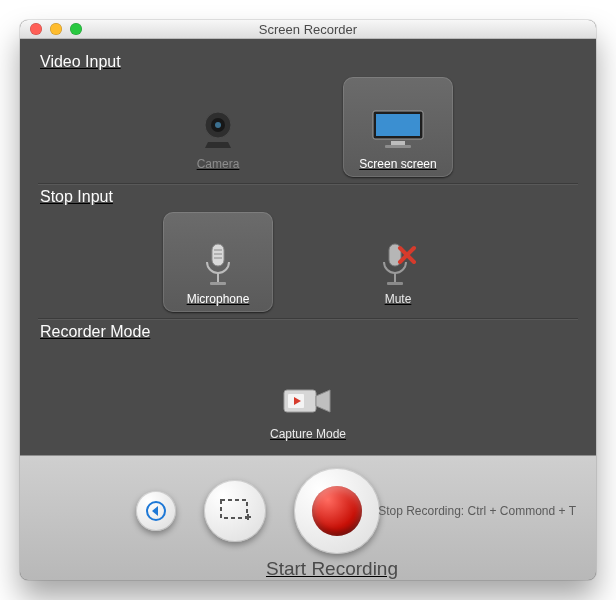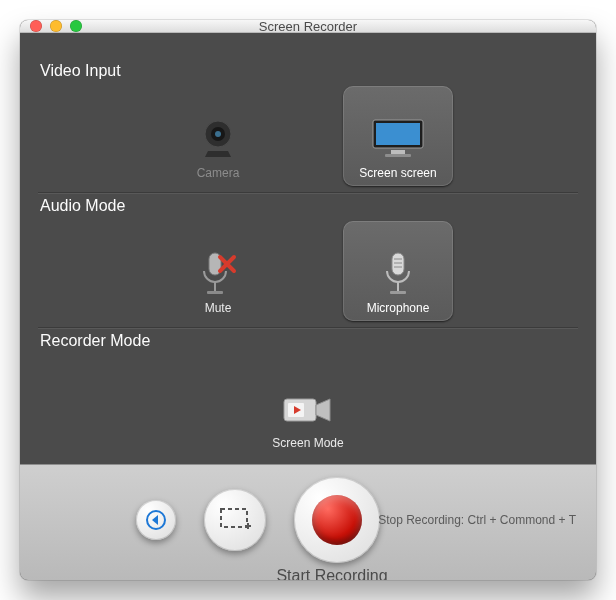--- a/index.html
+++ b/index.html
@@ -8,37 +8,37 @@
     display:flex;align-items:center;justify-content:center;
     font-family:"Helvetica Neue",Helvetica,Arial,sans-serif;
     background:#fff;
   }
   .window{
     width:576px;height:560px;
     background:#4b4b4b;
     border-radius:8px;
     box-shadow:0 18px 30px rgba(0,0,0,.35),0 0 0 1px rgba(0,0,0,.1);
     overflow:hidden;
-    display:flex;flex-direction:column;
+    display:flex;flex-direction:column;text-decoration:underline;
   }
   
   .titlebar{
     height:26px;
     background:linear-gradient(#f7f7f7,#dedede);
     border-bottom:1px solid #b9b9b9;
     display:flex;align-items:center;
     position:relative;
     font-size:13px;color:#4a4a4a;
   }
   .traffic{display:flex;gap:8px;margin-left:10px}
   .tl{width:12px;height:12px;border-radius:50%;box-shadow:inset 0 0 0 .5px rgba(0,0,0,.25)}
   .tl.red{background:#ff5f57}.tl.yel{background:#febc2e}.tl.grn{background:#28c840}
   .title{position:absolute;left:0;right:0;text-align:center;pointer-events:none}
   
-  .main{flex:1;padding:25px 18px 0 18px;color:#fff}
+  .main{flex:1;padding:10px 18px 0 18px;color:#fff}
   .section-head{font-size:16px;font-weight:500;margin:4px 0 2px 2px;color:#fcfcfc}
   .row{
     display:flex;justify-content:center;gap:70px;
     padding:4px 0 6px;margin-bottom:2px;
     border-bottom:1px solid #3b3b3b;box-shadow:0 1px 0 #595959;
   }
   .row.last{border-bottom:none;box-shadow:none}
   .tile{
     width:110px;height:94px;
     border-radius:10px;
@@ -71,21 +71,21 @@
   .hint{position:absolute;right:20px;top:48px;color:#5b5b5b;font-size:12px}
   .circle{width:62px;height:62px;border-radius:50%;
     background:radial-gradient(circle at 30% 25%,#ffffff,#dcdcdc);
     box-shadow:0 3px 6px rgba(0,0,0,.35),inset 0 0 0 1px rgba(0,0,0,.15);
     display:flex;align-items:center;justify-content:center;cursor:pointer}
   .circle.small{width:40px;height:40px}
   .circle.big{width:86px;height:86px}
   .reddot{width:50px;height:50px;border-radius:50%;
     background:radial-gradient(circle at 32% 28%,#ff6a5f,#c91108 60%,#7c0703);
     box-shadow:inset 0 -4px 6px rgba(0,0,0,.35),inset 0 4px 8px rgba(255,255,255,.35)}
-  .flabel{margin-top:4px;color:#4a4a4a;font-size:16px}
+  .flabel{margin-top:4px;color:#4a4a4a;font-size:19px}
   .spacer{width:120px}
 </style>
 </head>
 <body>
 
 <div class="window">
 
   <div class="titlebar">
     <div class="traffic">
       <div class="tl red"></div>
@@ -116,65 +116,65 @@
             <rect x="2" y="2" width="50" height="28" rx="2" fill="#1e1e1e" stroke="#9b9b9b"></rect>
             <rect x="5" y="5" width="44" height="22" fill="#3b8fd1"></rect>
             <rect x="20" y="32" width="14" height="4" fill="#bdbdbd"></rect>
             <rect x="14" y="36" width="26" height="3" rx="1" fill="#8d8d8d"></rect>
           </svg>
         </div>
         <span class="lbl">Screen screen</span>
       </div>
     </div>
 
-    <div class="section-head">Audio Mode</div>
+    <div class="section-head">Stop Input</div>
     <div class="row">
+      <div class="tile selected">
+        <div class="ico">
+          <svg width="34" height="46" viewBox="0 0 34 46">
+            <rect x="11" y="2" width="12" height="22" rx="6" fill="#d9d9d9" stroke="#8a8a8a"></rect>
+            <line x1="13" y1="8" x2="21" y2="8" stroke="#8a8a8a"></line>
+              <line x1="13" y1="12" x2="21" y2="12" stroke="#8a8a8a"></line>
+              <line x1="13" y1="16" x2="21" y2="16" stroke="#8a8a8a"></line>
+            <path d="M6 20 a11 11 0 0 0 22 0" fill="none" stroke="#bcbcbc" stroke-width="2"></path>
+            <line x1="17" y1="31" x2="17" y2="40" stroke="#bcbcbc" stroke-width="2"></line>
+            <rect x="9" y="40" width="16" height="3" rx="1" fill="#9a9a9a"></rect>
+          </svg>
+        </div>
+        <span class="lbl">Microphone</span>
+      </div>
       <div class="tile">
         <div class="ico">
           <svg width="40" height="46" viewBox="0 0 40 46">
             <rect x="11" y="2" width="12" height="22" rx="6" fill="#b6b6b6" stroke="#7a7a7a"></rect>
             <path d="M6 20 a11 11 0 0 0 22 0" fill="none" stroke="#9a9a9a" stroke-width="2"></path>
             <line x1="17" y1="31" x2="17" y2="40" stroke="#9a9a9a" stroke-width="2"></line>
             <rect x="9" y="40" width="16" height="3" rx="1" fill="#8a8a8a"></rect>
             <g transform="translate(22,6)">
               <line x1="0" y1="0" x2="14" y2="14" stroke="#d63b2c" stroke-width="4" stroke-linecap="round"></line>
               <line x1="14" y1="0" x2="0" y2="14" stroke="#d63b2c" stroke-width="4" stroke-linecap="round"></line>
             </g>
           </svg>
         </div>
         <span class="lbl">Mute</span>
       </div>
-      <div class="tile selected">
-        <div class="ico">
-          <svg width="34" height="46" viewBox="0 0 34 46">
-            <rect x="11" y="2" width="12" height="22" rx="6" fill="#d9d9d9" stroke="#8a8a8a"></rect>
-            <line x1="13" y1="8" x2="21" y2="8" stroke="#8a8a8a"></line>
-              <line x1="13" y1="12" x2="21" y2="12" stroke="#8a8a8a"></line>
-              <line x1="13" y1="16" x2="21" y2="16" stroke="#8a8a8a"></line>
-            <path d="M6 20 a11 11 0 0 0 22 0" fill="none" stroke="#bcbcbc" stroke-width="2"></path>
-            <line x1="17" y1="31" x2="17" y2="40" stroke="#bcbcbc" stroke-width="2"></line>
-            <rect x="9" y="40" width="16" height="3" rx="1" fill="#9a9a9a"></rect>
-          </svg>
-        </div>
-        <span class="lbl">Microphone</span>
-      </div>
     </div>
 
     <div class="section-head">Recorder Mode</div>
     <div class="row last">
       <div class="tile">
         <div class="ico">
           <svg width="56" height="36" viewBox="0 0 56 36">
             <rect x="4" y="8" width="32" height="22" rx="3" fill="#d6d6d6" stroke="#9a9a9a"></rect>
             <rect x="8" y="12" width="16" height="14" rx="1" fill="#f4f4f4"></rect>
             <polygon points="14,15 14,23 21,19" fill="#d63b2c"></polygon>
             <path d="M36 14 l14 -6 v22 l-14 -6 z" fill="#bfbfbf" stroke="#8d8d8d"></path>
           </svg>
         </div>
-        <span class="lbl">Screen Mode</span>
+        <span class="lbl">Capture Mode</span>
       </div>
     </div>
   </div>
 
   <div class="footer">
     <div class="ftop">
       <div class="circle small">
         <svg width="22" height="22" viewBox="0 0 22 22">
           <circle cx="11" cy="11" r="9" fill="none" stroke="#1e78d6" stroke-width="2"></circle>
           <polygon points="13,6 7,11 13,16" fill="#1e78d6"></polygon>

